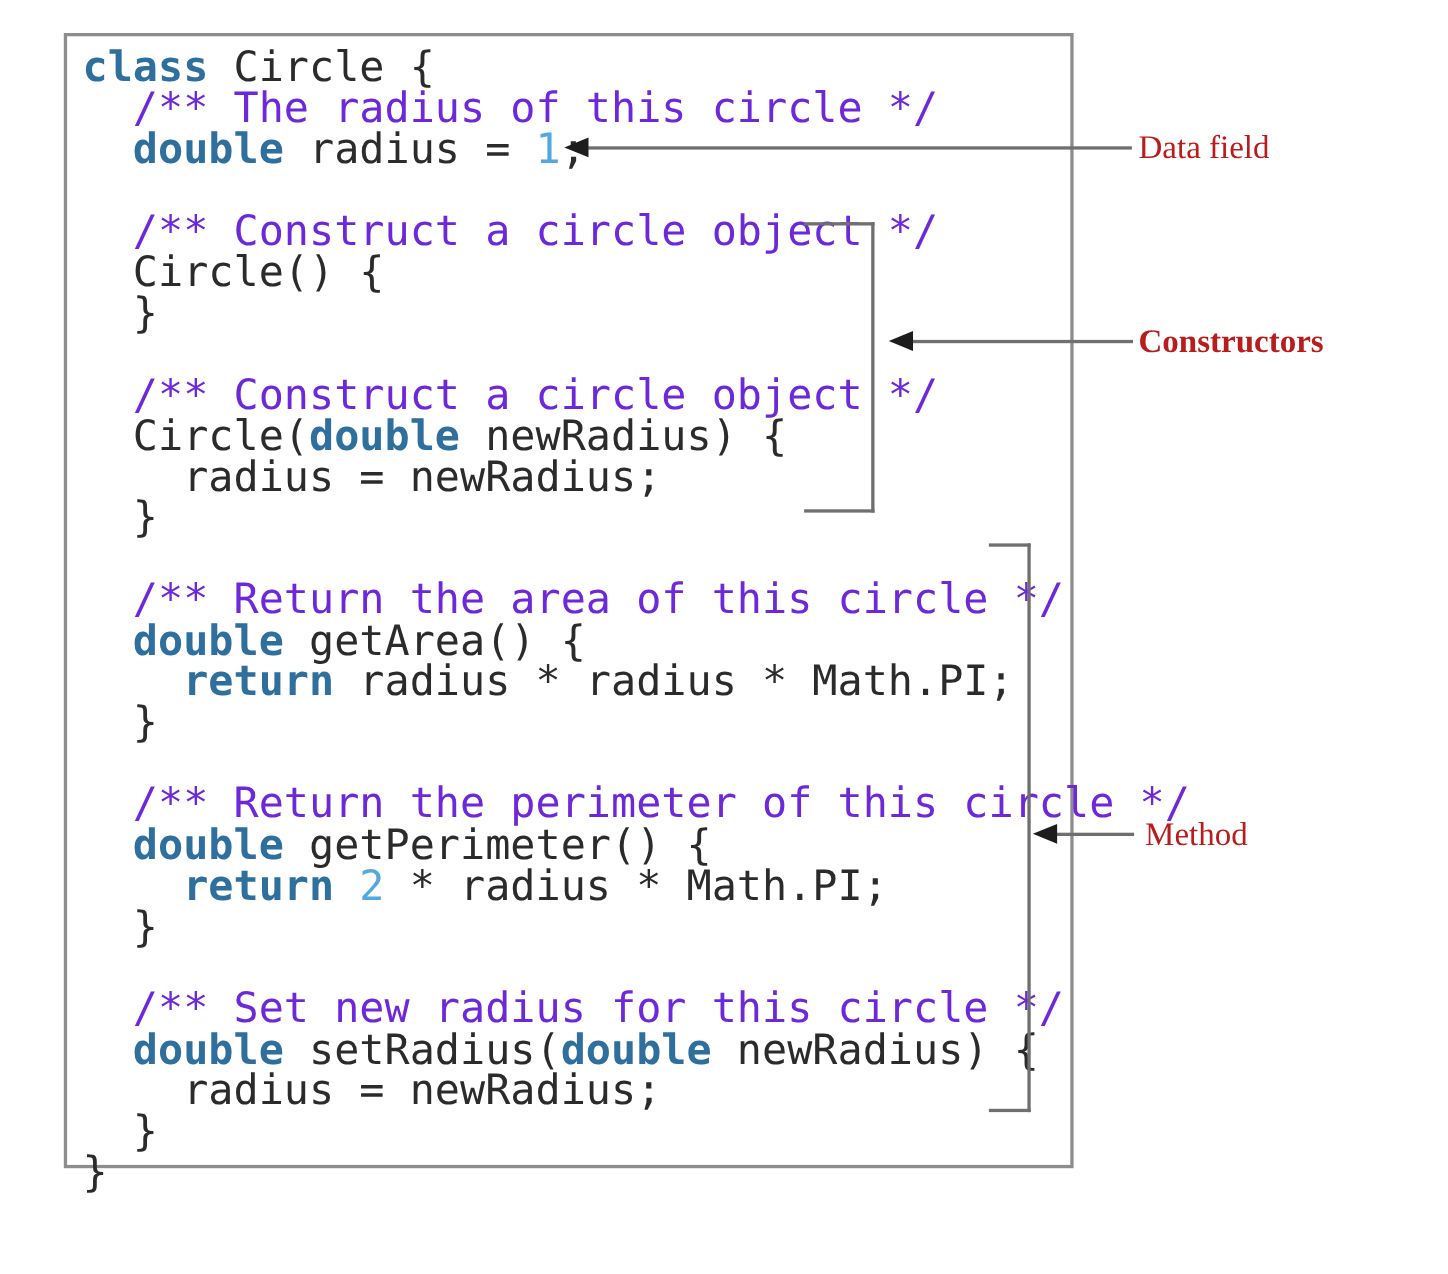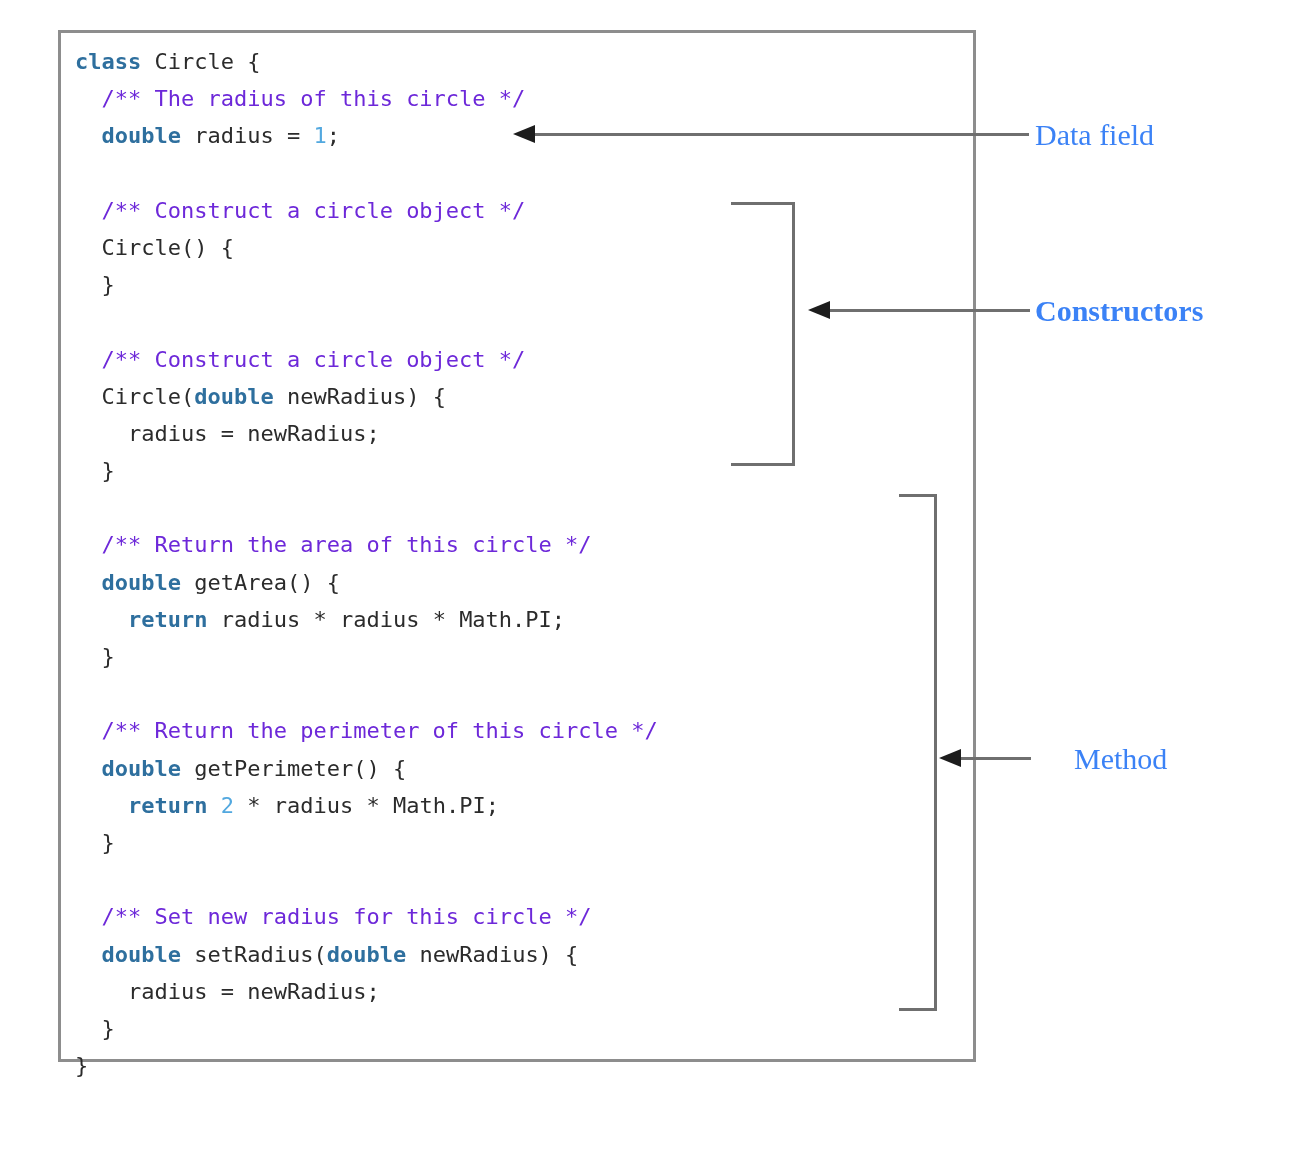--- a/index.html
+++ b/index.html
@@ -34,21 +34,21 @@
     background: #ffffff;
   }
 
   .code-listing {
     position: absolute;
     left: 14px;
     top: 10px;
     margin: 0;
     padding: 0;
     font-family: "DejaVu Sans Mono", monospace;
-    font-size: 22px;
+    font-size: 38px;
     line-height: 37.2px;
     white-space: pre;
     color: #2b2b2b;
     letter-spacing: 0px;
   }
   .code-listing .ln { display: block; height: 37.2px; }
   .code-listing .blank { height: 37.2px; }
 
   .kw  { color: #2e6f9e; font-weight: bold; }
   .num { color: #52a8df; }
@@ -98,26 +98,26 @@
   #arrow-constructors  { left: 808px; top: 301px; }
 
   #leader-method { left: 958px; top: 757px; width: 73px; }
   #arrow-method  { left: 939px; top: 749px; }
 
   
   .anno-label {
     position: absolute;
     font-family: "Liberation Serif", serif;
     font-size: 30px;
-    color: #3b82f6;
+    color: #b91c1c;
     white-space: nowrap;
   }
   #label-datafield    { left: 1035px; top: 118px; }
   #label-constructors { left: 1035px; top: 294px; font-weight: bold; }
-  #label-method       { left: 1074px; top: 742px; text-align: right; }
+  #label-method       { left: 1041px; top: 742px; text-align: right; }
 </style>
 </head>
 <body>
 
 <div id="stage">
 
   <div class="code-box">
     <pre class="code-listing" id="code-listing"><span class="ln"><span class="kw">class</span><span> Circle {</span></span><span class="ln"><span class="cmt">  /** The radius of this circle */</span></span><span class="ln"><span>  </span><span class="kw">double</span><span> radius = </span><span class="num">1</span><span>;</span></span><span class="ln blank">&nbsp;</span><span class="ln"><span class="cmt">  /** Construct a circle object */</span></span><span class="ln"><span>  Circle() {</span></span><span class="ln"><span>  }</span></span><span class="ln blank">&nbsp;</span><span class="ln"><span class="cmt">  /** Construct a circle object */</span></span><span class="ln"><span>  Circle(</span><span class="kw">double</span><span> newRadius) {</span></span><span class="ln"><span>    radius = newRadius;</span></span><span class="ln"><span>  }</span></span><span class="ln blank">&nbsp;</span><span class="ln"><span class="cmt">  /** Return the area of this circle */</span></span><span class="ln"><span>  </span><span class="kw">double</span><span> getArea() {</span></span><span class="ln"><span>    </span><span class="kw">return</span><span> radius * radius * Math.PI;</span></span><span class="ln"><span>  }</span></span><span class="ln blank">&nbsp;</span><span class="ln"><span class="cmt">  /** Return the perimeter of this circle */</span></span><span class="ln"><span>  </span><span class="kw">double</span><span> getPerimeter() {</span></span><span class="ln"><span>    </span><span class="kw">return</span><span> </span><span class="num">2</span><span> * radius * Math.PI;</span></span><span class="ln"><span>  }</span></span><span class="ln blank">&nbsp;</span><span class="ln"><span class="cmt">  /** Set new radius for this circle */</span></span><span class="ln"><span>  </span><span class="kw">double</span><span> setRadius(</span><span class="kw">double</span><span> newRadius) {</span></span><span class="ln"><span>    radius = newRadius;</span></span><span class="ln"><span>  }</span></span><span class="ln"><span>}</span></span></pre>
   </div>
 

